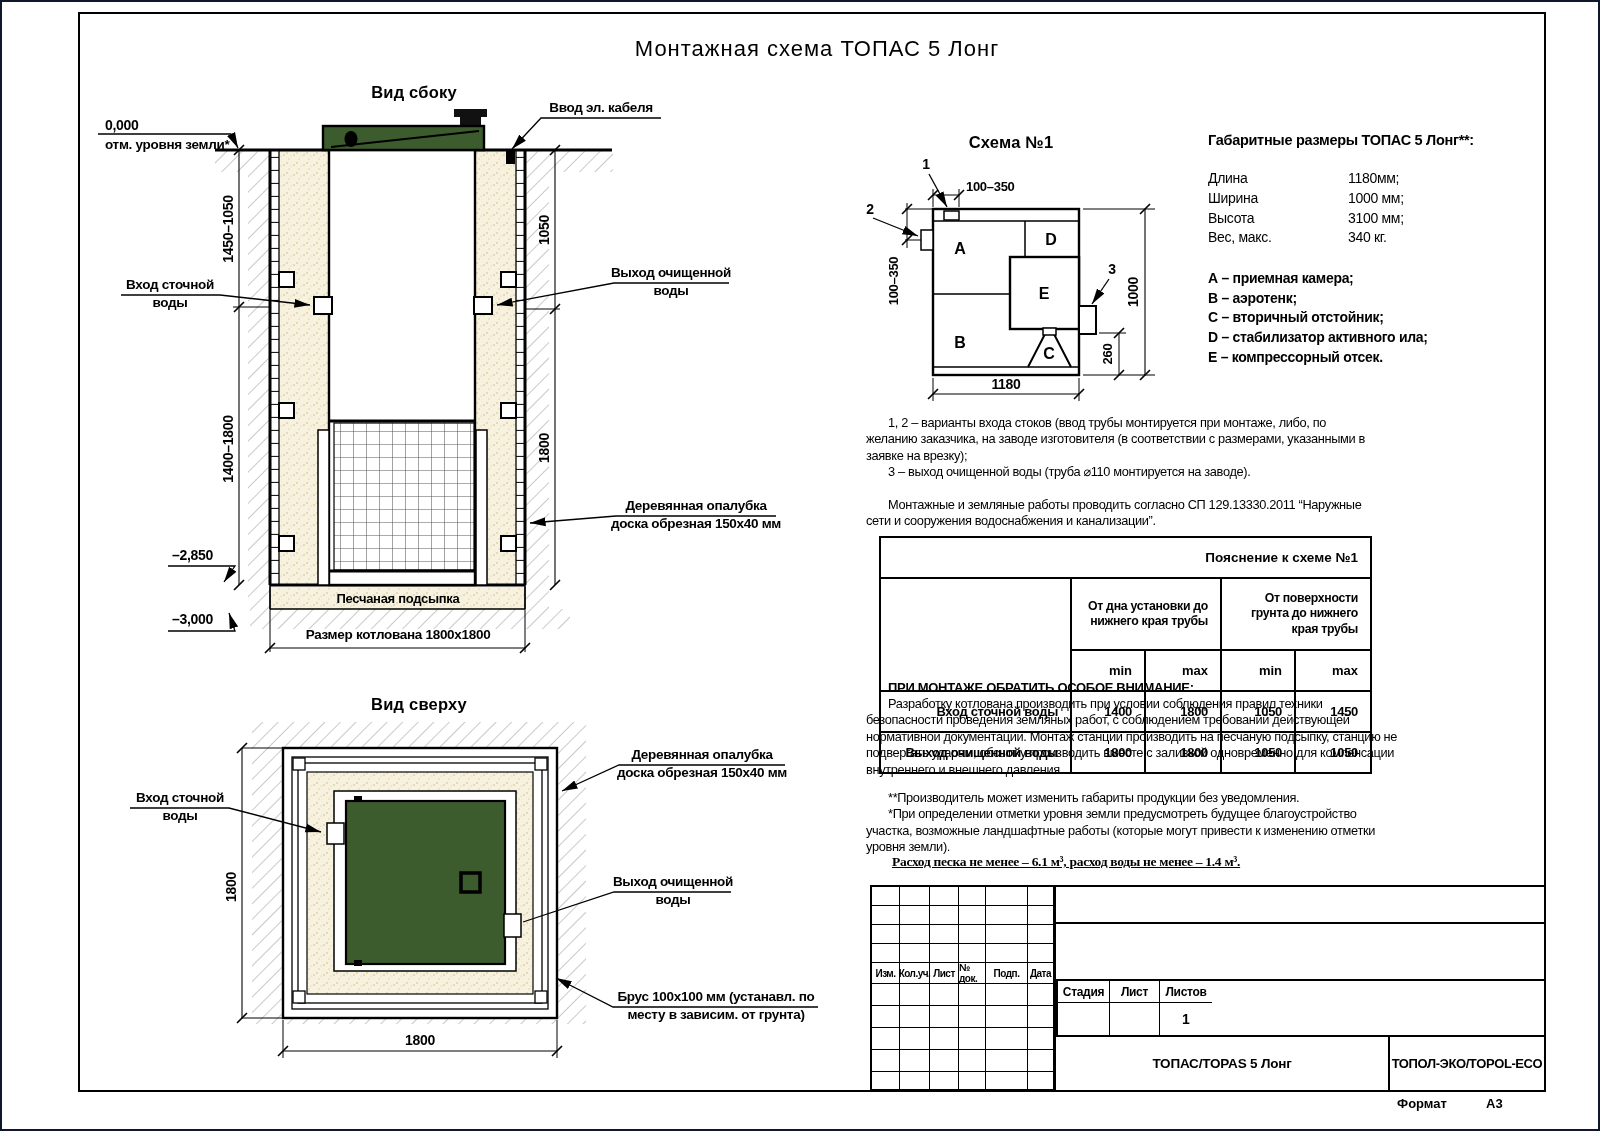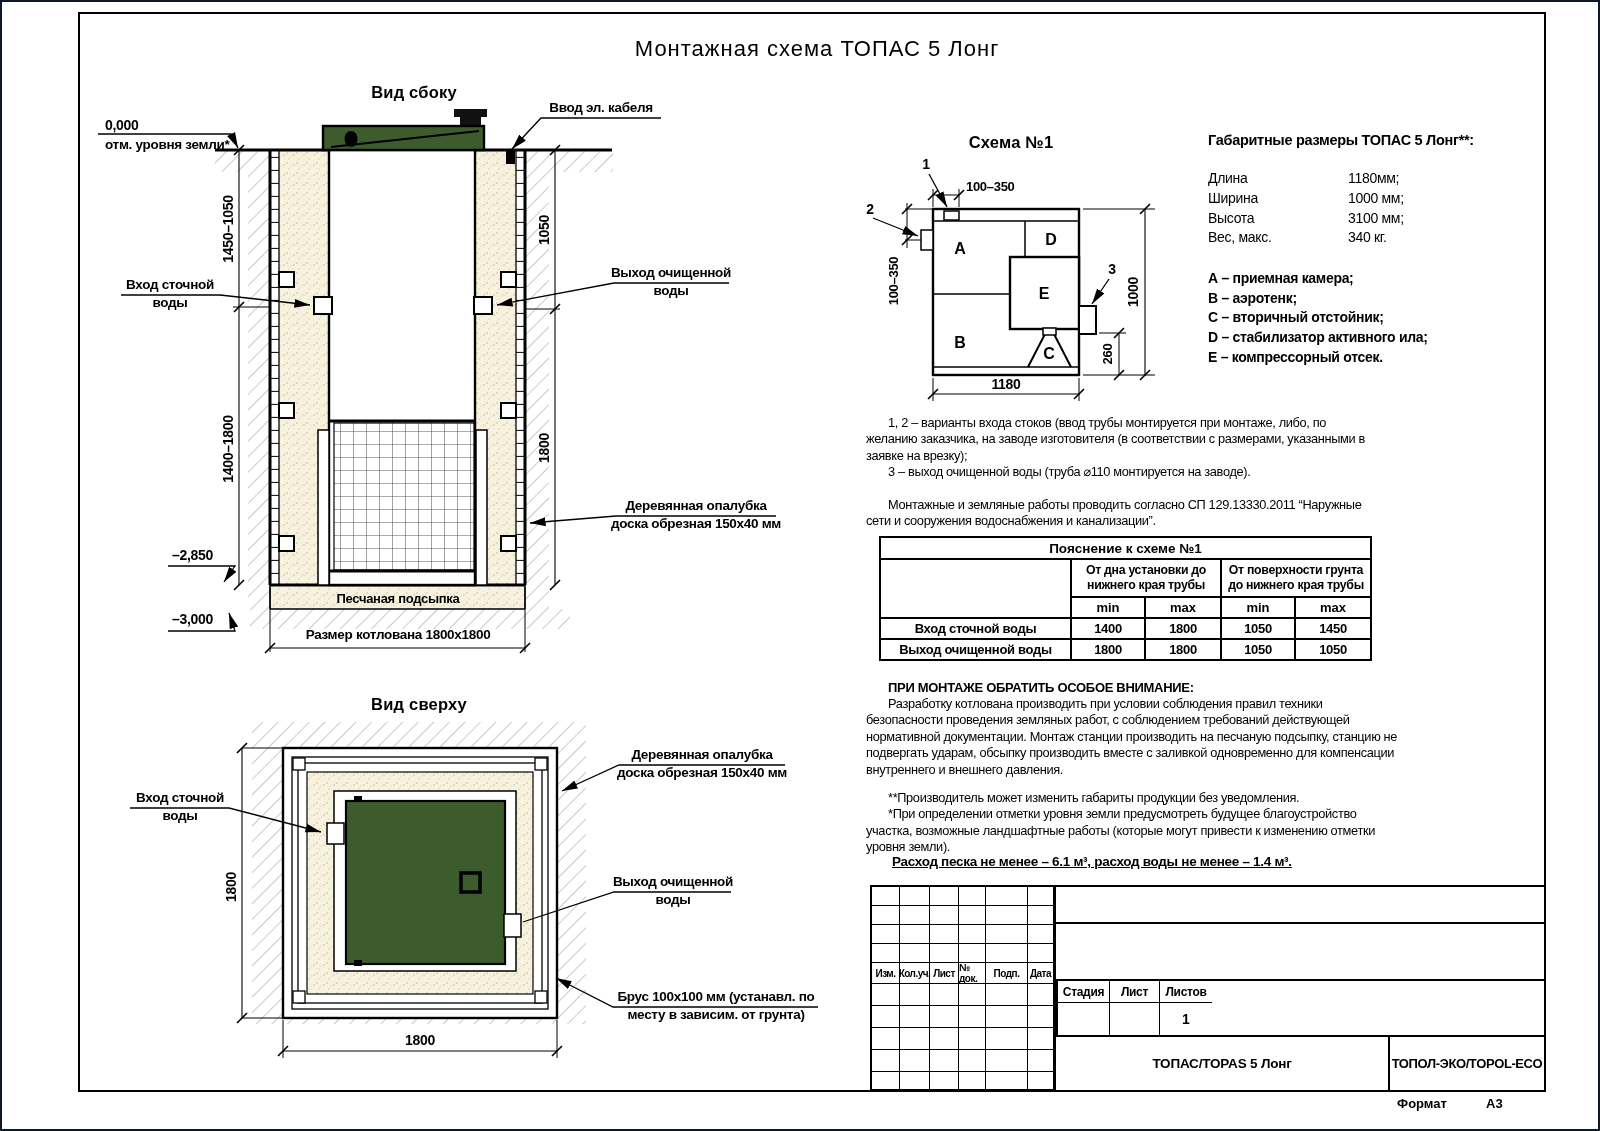--- a/index.html
+++ b/index.html
@@ -25,31 +25,31 @@
   .specs-head{font-size:14.5px;font-weight:700;letter-spacing:-.3px;}
   .specs-rows{margin-top:21px;}
   .specs-row{display:flex;line-height:19.8px;font-size:14px;font-weight:400;letter-spacing:-.3px;}
   .specs-row .lab{width:140px;}
   .legend{margin-top:21px;}
   .legend div{line-height:19.6px;font-size:14px;font-weight:700;letter-spacing:-.3px;}
   .notes{left:864px;top:413px;width:514px;}
   .notes .p3{margin-top:16px;}
   .exp-wrap{left:877px;top:534px;}
   table.exp{border-collapse:collapse;table-layout:fixed;}
-  table.exp td{border:2px solid #000;text-align:center;vertical-align:middle;
-               padding:0;font-weight:700;}
+  table.exp td{border:2px solid #000;text-align:right;vertical-align:middle;
+               padding:12px;font-weight:700;}
   .exp-title{height:22px;font-size:13.5px;}
   .exp-group{height:38px;font-size:12.3px;line-height:1.25;letter-spacing:-.3px;}
   .exp-mm{height:21px;font-size:13px;}
   .exp-row{height:21px;font-size:13px;letter-spacing:-.3px;margin-top:48px;}
   .attn{left:864px;top:678px;width:532px;}
   .attn-head{font-size:13px;font-weight:700;letter-spacing:-.3px;text-indent:22px;margin:0 0 1px 0;}
   .fnotes{left:864px;top:788px;width:528px;}
   .consum{left:890px;top:852px;font-size:13.5px;font-weight:700;letter-spacing:-.3px;
-          text-decoration:underline;}
+          text-decoration:underline;font-family:Liberation Serif, serif;}
   
   .tb{left:868px;top:883px;width:676px;height:207px;border:2px solid #000;
       box-sizing:border-box;display:flex;}
   .tb-rev{width:184px;border-right:2px solid #000;box-sizing:border-box;display:grid;
           grid-template-columns:28px 30px 29px 27px 42px 1fr;
           grid-template-rows:19px 19px 19px 19px 21px 22px 22px 22px 22px 1fr;}
   .rev-cell{border-right:1px solid #000;border-bottom:1px solid #000;}
   .rev-head{display:flex;align-items:center;justify-content:center;
             font-size:10px;font-weight:700;letter-spacing:-.5px;}
   .tb-main{flex:1;display:flex;flex-direction:column;}

